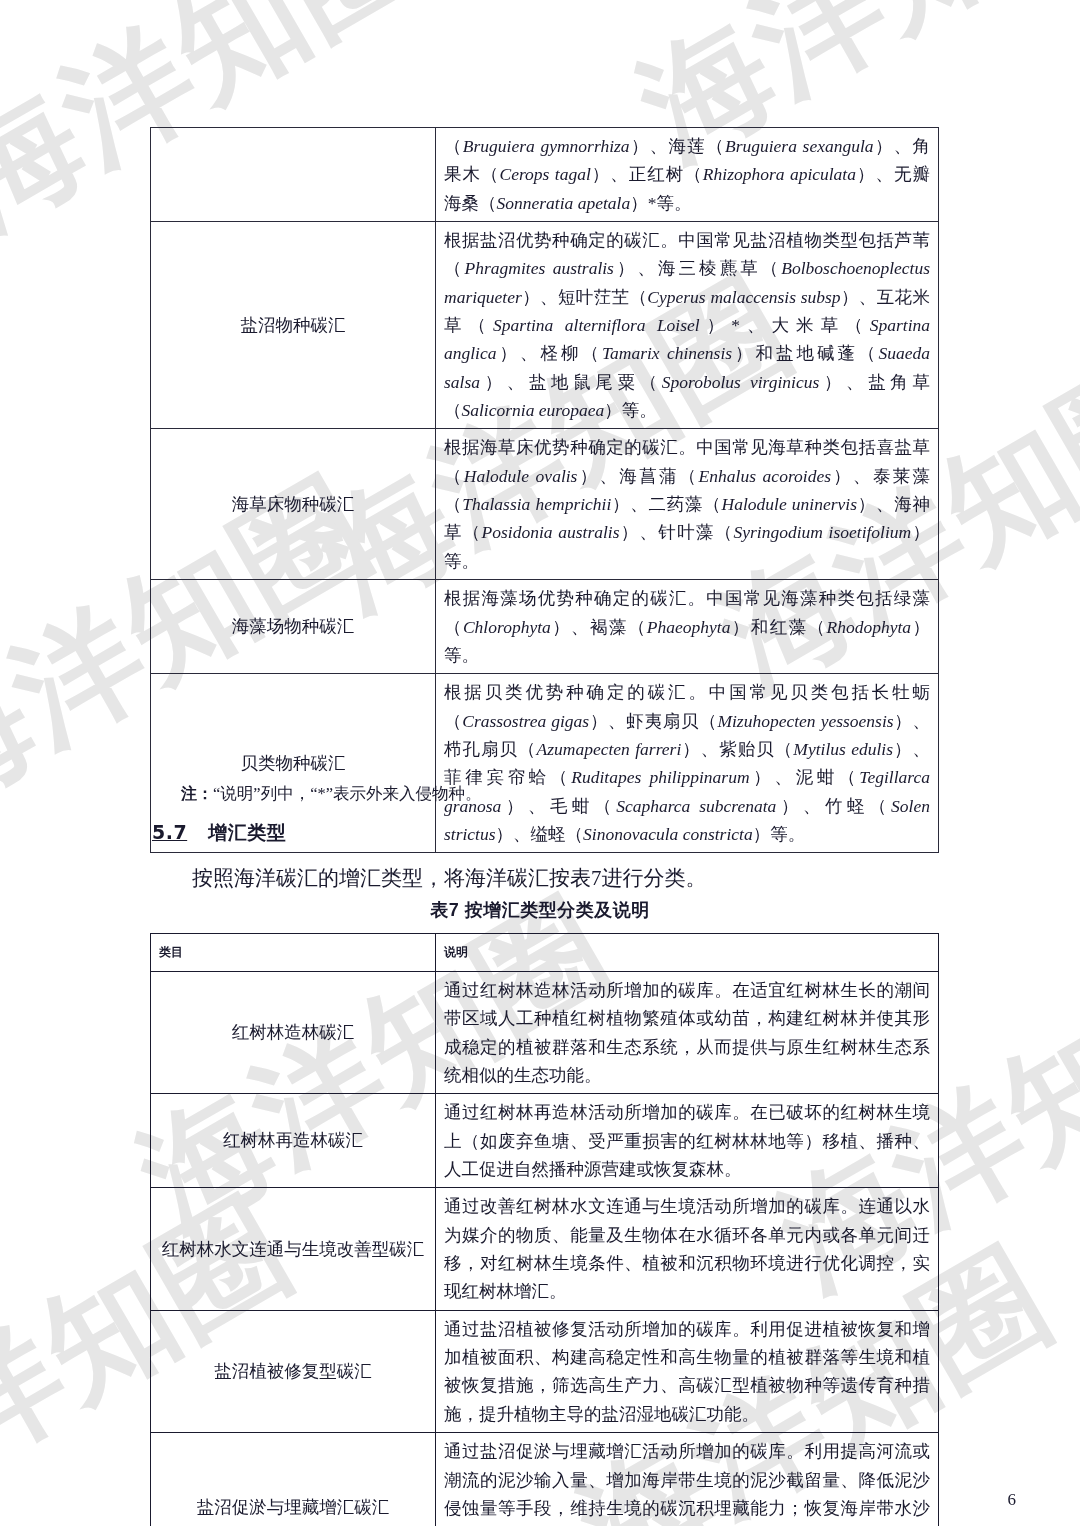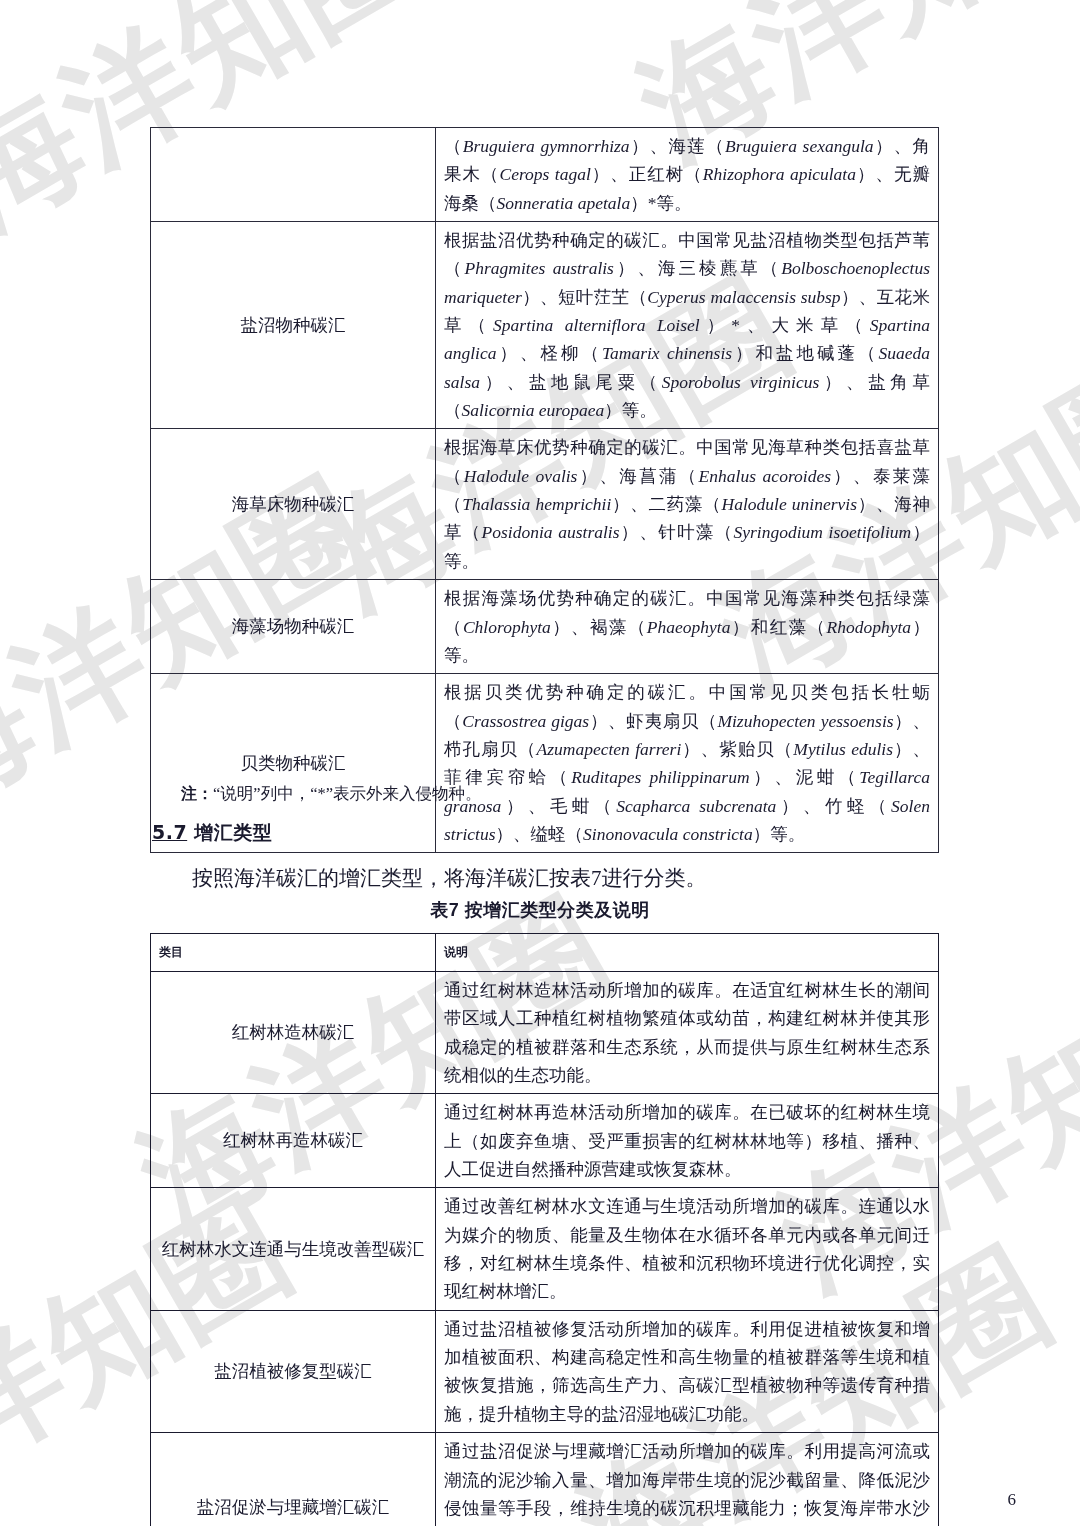--- a/index.html
+++ b/index.html
@@ -103,21 +103,21 @@
   
   .section-heading {
     position: absolute;
     left: 152px;
     top: 820px;
     font-family: "DejaVu Sans", sans-serif;
     font-weight: 700;
     font-size: 19px;
     letter-spacing: 0.5px;
   }
-  .section-heading .num { margin-right: 7px; font-weight: 700; text-decoration: underline; }
+  .section-heading .num { margin-right: 21px; font-weight: 700; text-decoration: underline; }
 
   .body-para {
     position: absolute;
     left: 192px;
     top: 862px;
     font-size: 21px;
     line-height: 1.6;
     font-family: "Liberation Serif", "DejaVu Serif", serif;
   }
 

